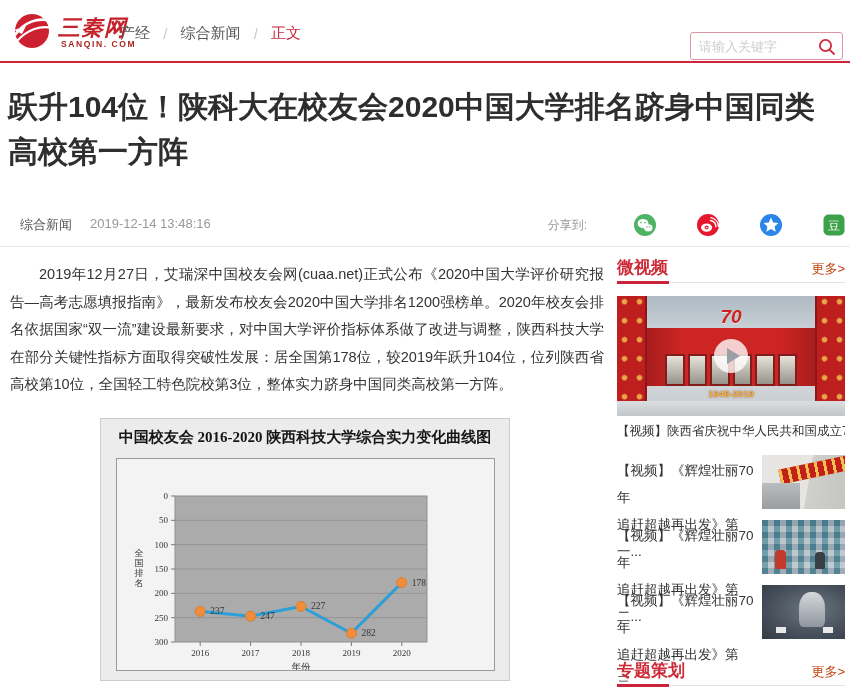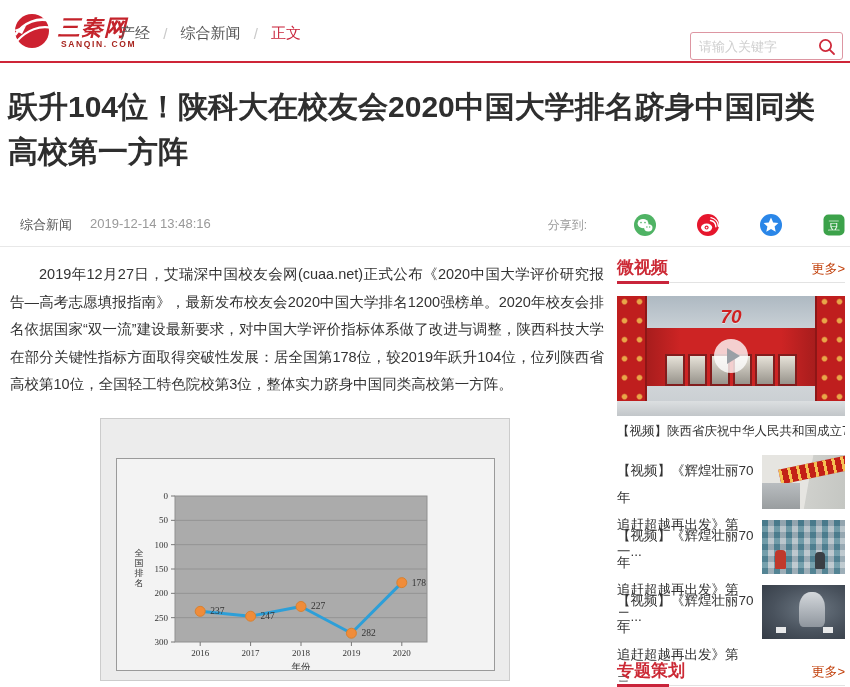--- a/index.html
+++ b/index.html
@@ -167,20 +167,21 @@
         <text x="11" y="15.5" text-anchor="middle" font-size="12" fill="#fff">豆</text>
       </svg>
     </span>
   </div>
 
   <div class="meta-divider"></div>
 
   <p class="article-body">2019年12月27日，艾瑞深中国校友会网(cuaa.net)正式公布《2020中国大学评价研究报告—高考志愿填报指南》，最新发布校友会2020中国大学排名1200强榜单。2020年校友会排名依据国家“双一流”建设最新要求，对中国大学评价指标体系做了改进与调整，陕西科技大学在部分关键性指标方面取得突破性发展：居全国第178位，较2019年跃升104位，位列陕西省高校第10位，全国轻工特色院校第3位，整体实力跻身中国同类高校第一方阵。</p>
 
   <div class="chart-image">
+    <div class="chart-title">中国校友会 2016-2020 陕西科技大学综合实力变化曲线图</div>
     <div class="chart-inner" id="chart-canvas"><svg width="377" height="211">
           <rect x="58" y="37" width="252" height="146" fill="#ababab" stroke="#8f8f8f" stroke-width="1"></rect>
           <line x1="54" y1="37" x2="58" y2="37" stroke="#777" stroke-width="1"></line>
           <text x="51" y="40" font-size="9px" text-anchor="end">0</text>
           <line x1="58" y1="61.33333333333333" x2="310" y2="61.33333333333333" stroke="#939393" stroke-width="1"></line>
           <line x1="54" y1="61.33333333333333" x2="58" y2="61.33333333333333" stroke="#777" stroke-width="1"></line>
           <text x="51" y="64.33333333333333" font-size="9px" text-anchor="end">50</text>
           <line x1="58" y1="85.66666666666666" x2="310" y2="85.66666666666666" stroke="#939393" stroke-width="1"></line>
           <line x1="54" y1="85.66666666666666" x2="58" y2="85.66666666666666" stroke="#777" stroke-width="1"></line>
           <text x="51" y="88.66666666666666" font-size="9px" text-anchor="end">100</text>
@@ -237,20 +238,21 @@
     <div class="mv-badge">70</div>
     <div class="mv-wall"></div>
     <div class="mv-panels">
       <span></span>
         <span></span>
         <span></span>
         <span></span>
         <span></span>
         <span></span>
     </div>
+    <div class="mv-years">1949-2019</div>
     <div class="mv-floor"></div>
     <div class="mv-play"></div>
   </div>
   <div class="video-caption">【视频】陕西省庆祝中华人民共和国成立70周...</div>
 
   <div class="video-row" style="top:454px;">
     <div class="video-row-title">【视频】《辉煌壮丽70年
 追赶超越再出发》第一...</div>
     <div class="video-thumb thumb1"></div>
   </div>

